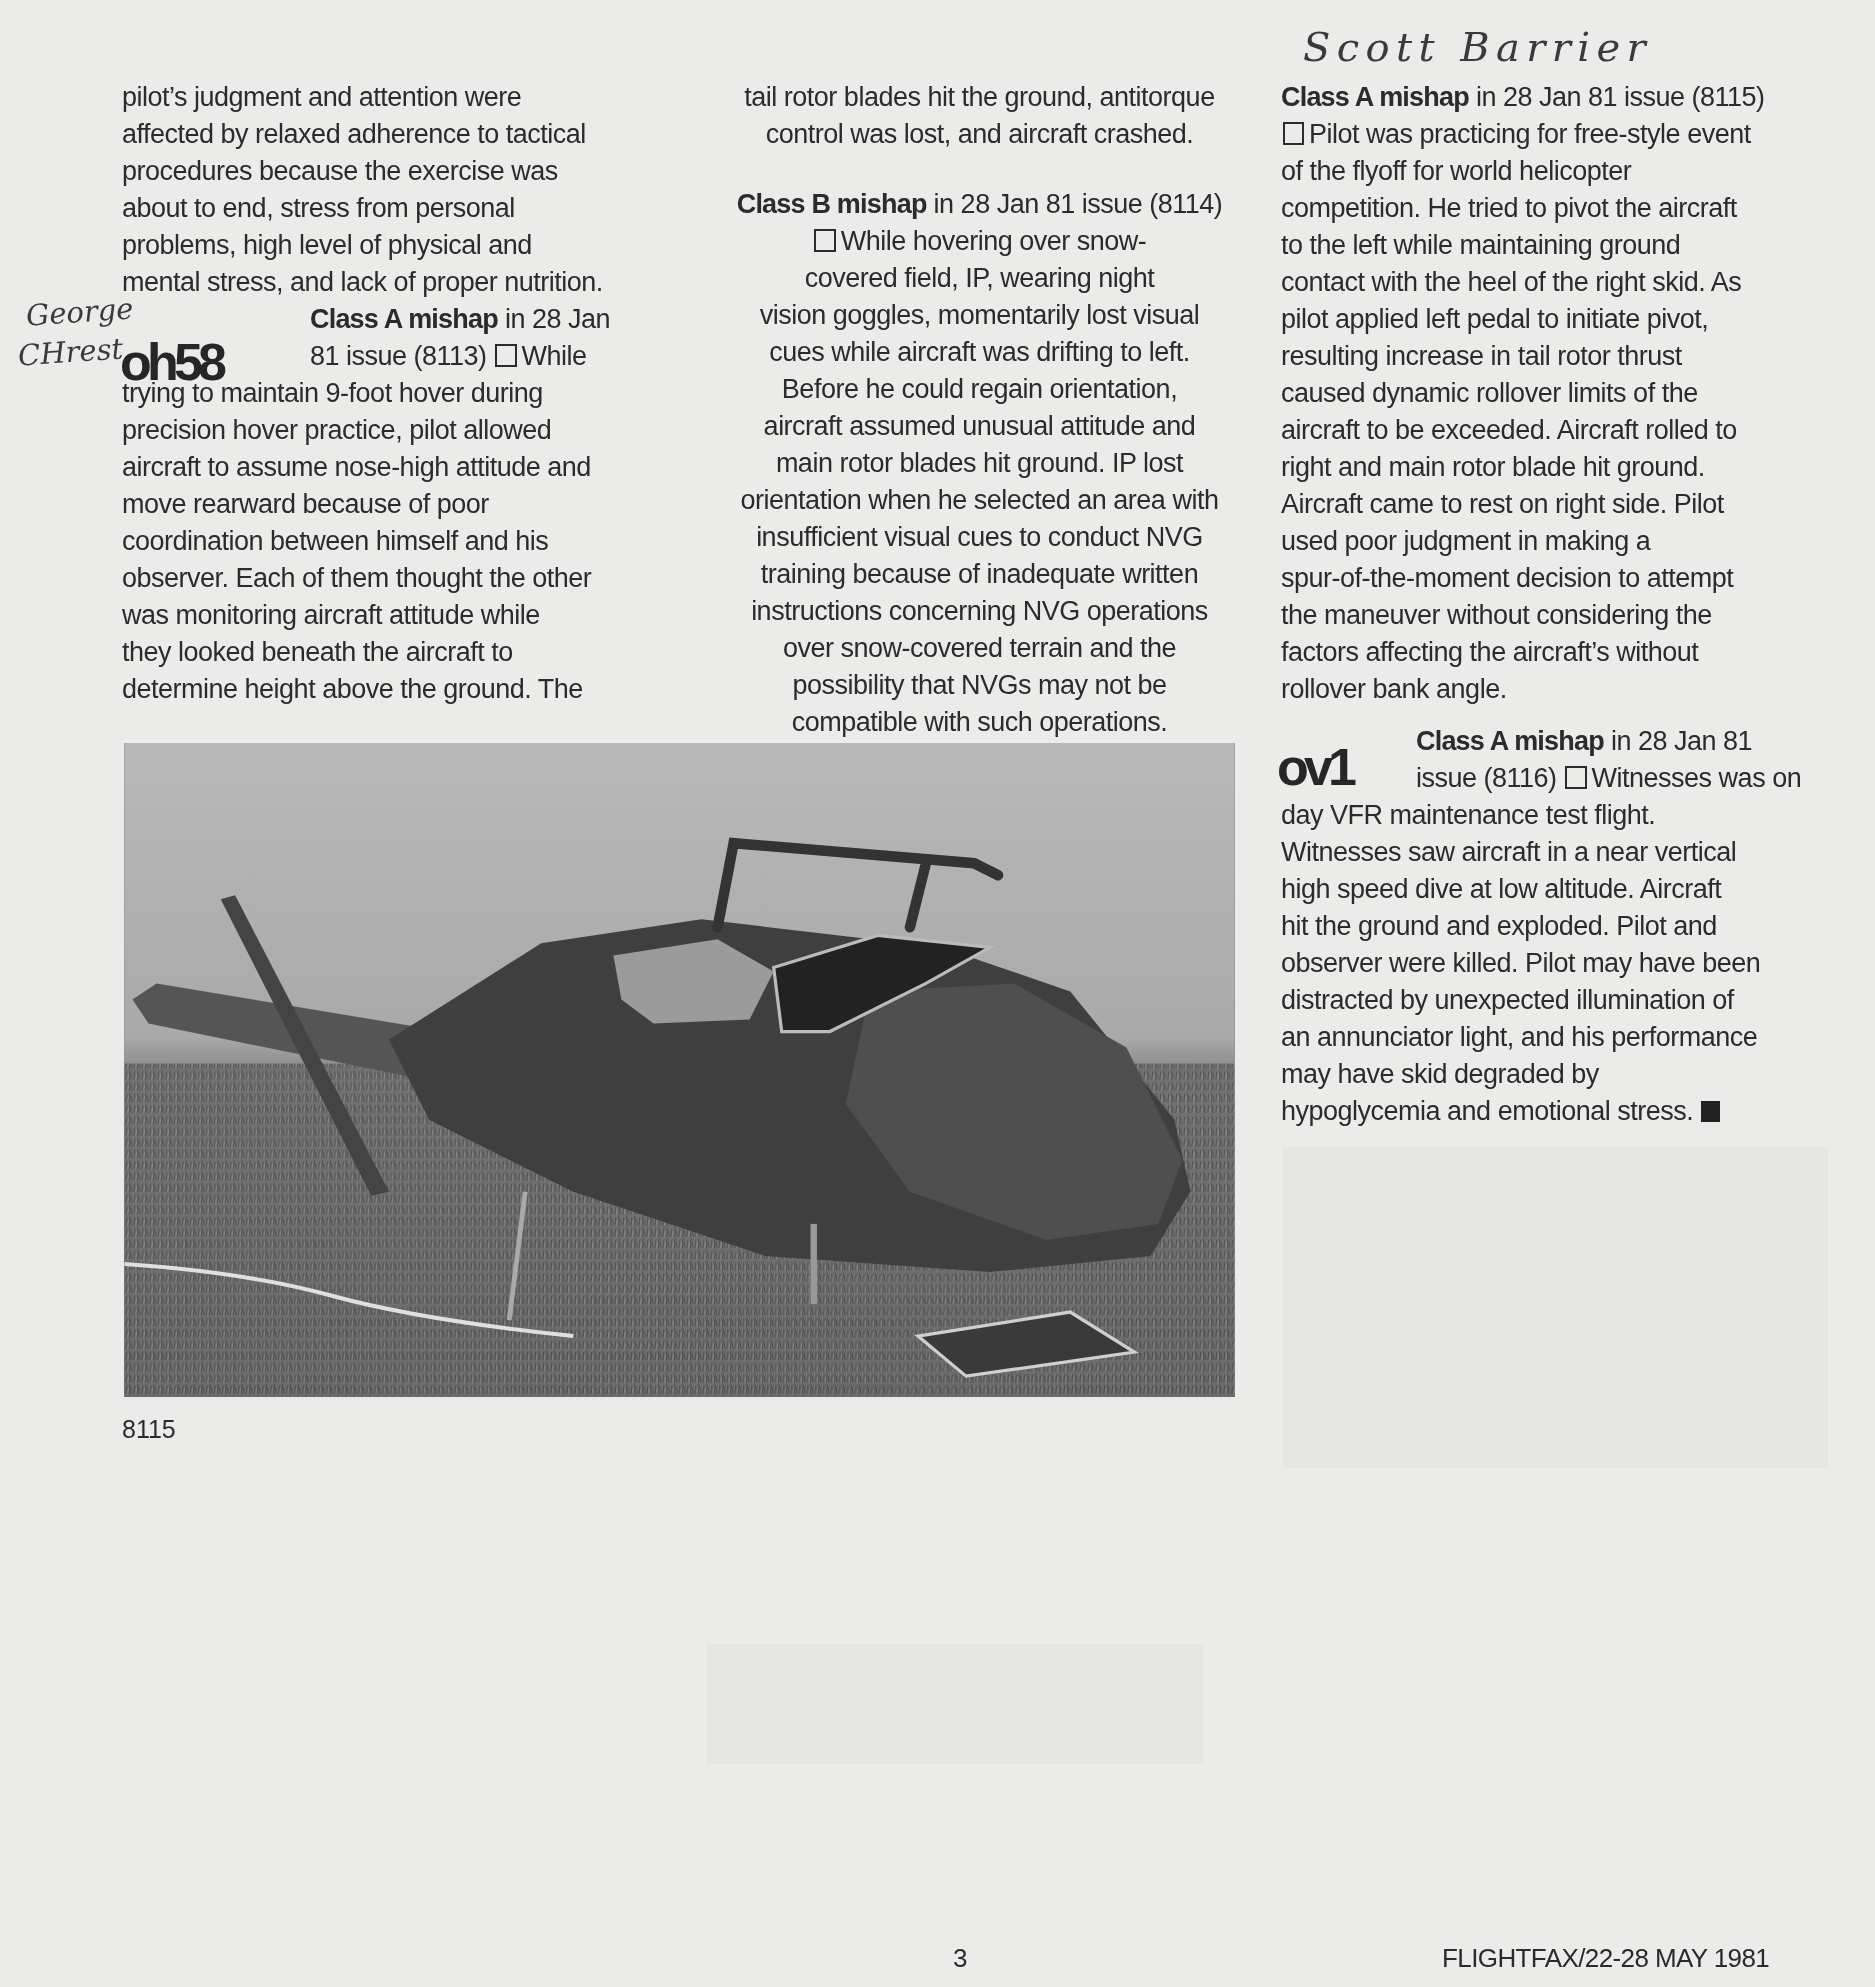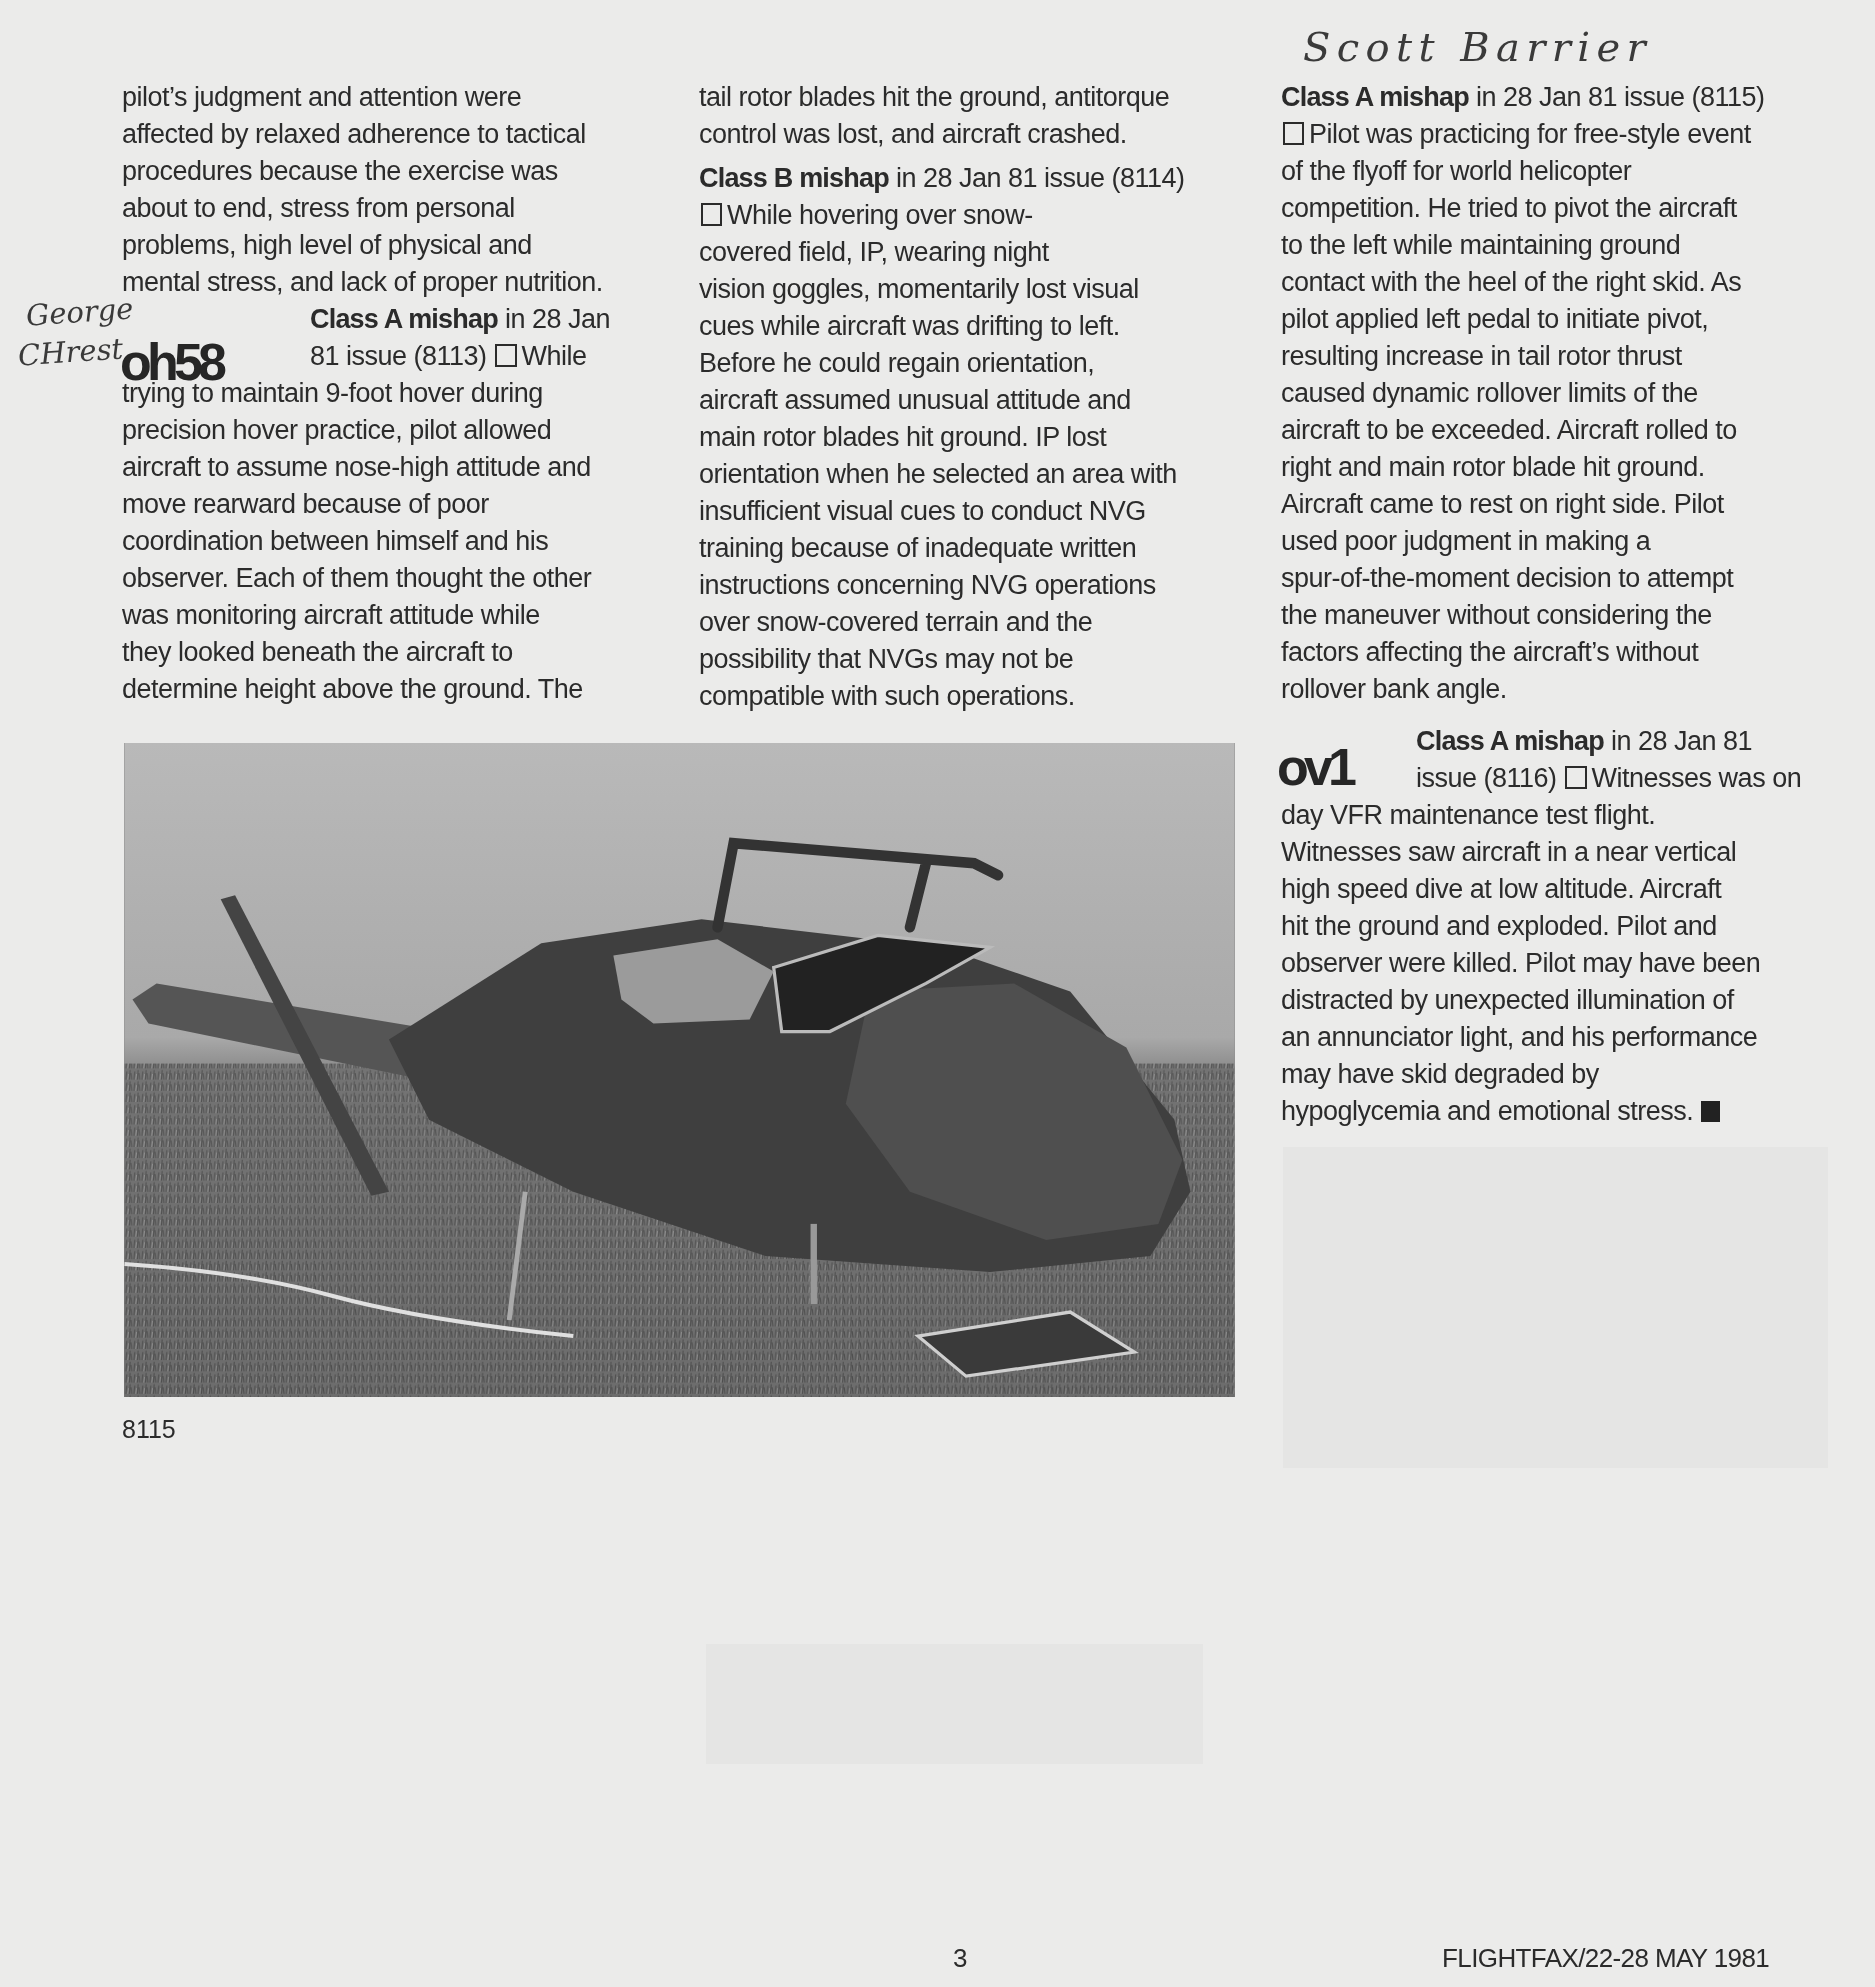--- a/index.html
+++ b/index.html
@@ -20,21 +20,21 @@
   .bold { font-weight: bold; letter-spacing: -0.8px; }
   .box {
     display: inline-block; width: 17.6px; height: 19px;
     border: 2px solid #2b2b2b; vertical-align: -1.6px; margin: 0 4.8px 0 1.6px;
   }
   .endmark {
     display: inline-block; width: 19px; height: 21px; background: #222;
     vertical-align: -1.6px; margin-left: 8px;
   }
   #col1 { left: 122px; top: 79px; width: 553px; }
-  #col2 { left: 699px; top: 79px; width: 561px; }
+  #col2 { left: 699px; top: 79px; width: 561px; text-align: center; }
   #col3 { left: 1281px; top: 79px; width: 577px; }
 
   .big {
     position: absolute; font-weight: bold; font-size: 52px; line-height: 80px;
     letter-spacing: -4.8px; color: #262626;
   }
   .hand {
     position: absolute; font-family: "DejaVu Serif", serif; font-style: italic;
     color: #3a3a3a; font-weight: normal;
   }
@@ -82,21 +82,21 @@
     <span class="line">was monitoring aircraft attitude while</span>
     <span class="line">they looked beneath the aircraft to</span>
     <span class="line">determine height above the ground. The</span>
   </div>
 </div>
 <div class="big" style="left:120px;top:322px;">oh58</div>
 
 <div id="col2" class="col">
   <span class="line">tail rotor blades hit the ground, antitorque</span>
   <span class="line">control was lost, and aircraft crashed.</span>
-  <div style="margin-top:7px;">
+  <div style="margin-top:33px;">
     <span class="line"><span class="bold">Class B mishap</span><span> in 28 Jan 81 issue (8114)</span></span>
     <span class="line"><span class="box"></span><span>While hovering over snow-</span></span>
     <span class="line">covered field, IP, wearing night</span>
     <span class="line">vision goggles, momentarily lost visual</span>
     <span class="line">cues while aircraft was drifting to left.</span>
     <span class="line">Before he could regain orientation,</span>
     <span class="line">aircraft assumed unusual attitude and</span>
     <span class="line">main rotor blades hit ground. IP lost</span>
     <span class="line">orientation when he selected an area with</span>
     <span class="line">insufficient visual cues to conduct NVG</span>

